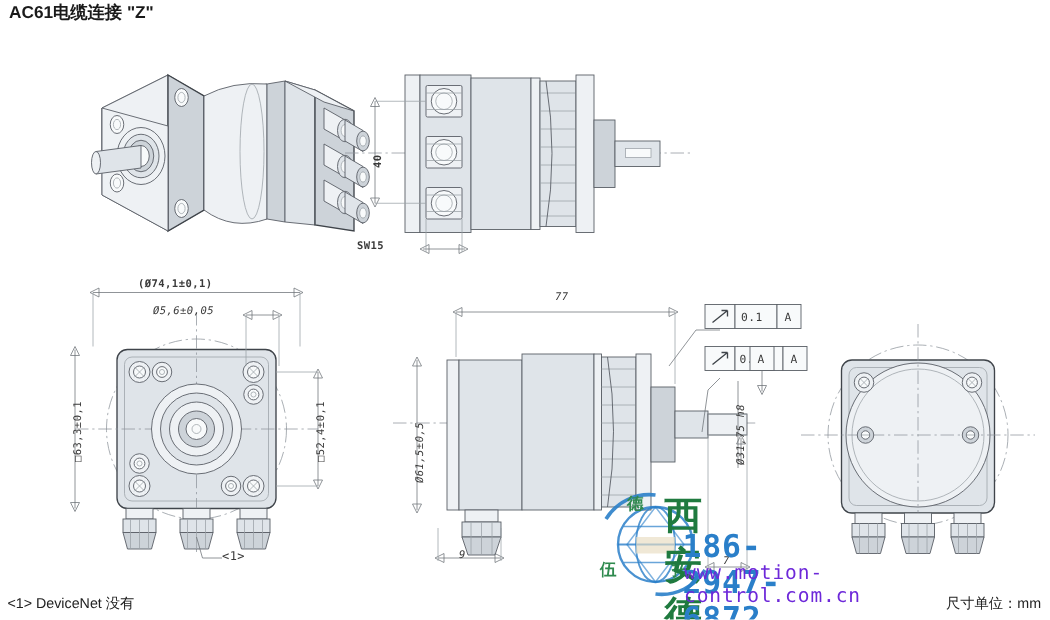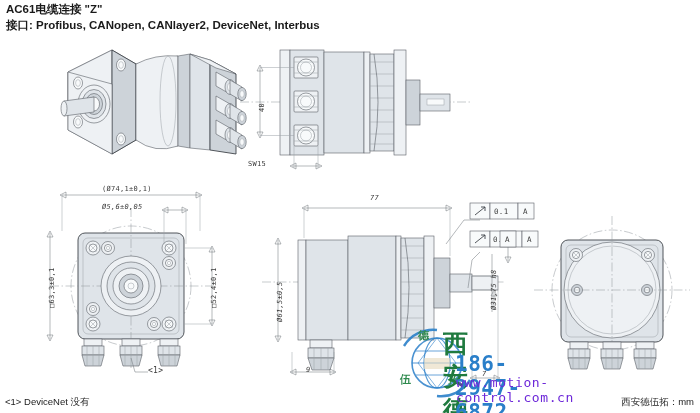--- a/index.html
+++ b/index.html
@@ -50,21 +50,20 @@
   .wm-glyph{position:absolute;font-size:11px;color:#2f8a4e;font-weight:bold;
             font-family:"DejaVu Sans",sans-serif;}
 </style>
 </head>
 <body>
 
 <div class="page">
 
   <div class="hdr">
     <div class="hdr-l1">AC61电缆连接 "Z"</div>
-    <div class="hdr-l2">接口: Profibus, CANopen, CANlayer2, DeviceNet, Interbus</div>
   </div>
 
   <div class="vw" style="left:50px;top:42px;">
     <svg width="210" height="135" viewBox="0 0 210 135">
 
       <g>
         <polygon class="ln f-md" points="18,30 62,8 86,22 86,98 62,112 18,88"></polygon>
         <polygon class="ln f-lt" points="18,30 62,8 62,42 18,64"></polygon>
         <polygon class="ln-th f-dk" points="62,8 86,22 86,98 62,112 62,8"></polygon>
         <polygon class="ln f-lt" points="18,30 62,42 62,112 18,88"></polygon>
@@ -117,21 +116,21 @@
         <polygon class="ln f-lt" points="166,78 180,86 180,100 166,92"></polygon>
         <ellipse class="ln f-md" cx="180" cy="93" rx="5" ry="7.5"></ellipse>
         <ellipse class="ln-lt f-wh" cx="180" cy="93" rx="2.6" ry="4"></ellipse>
         <polygon class="ln f-md" points="180,86 192,93 192,107 180,100"></polygon>
         <ellipse class="ln f-dk" cx="192" cy="100" rx="4.2" ry="6.6"></ellipse>
         <ellipse class="ln-lt f-wh" cx="192" cy="100" rx="2.2" ry="3.4"></ellipse>
       </g>
     </svg>
   </div>
 
-  <div class="vw" style="left:246px;top:40px;">
+  <div class="vw" style="left:236px;top:40px;font-weight:bold;">
     <svg width="230" height="145" viewBox="0 0 230 145">
 
       <line class="cl" x1="-6" y1="62" x2="226" y2="62"></line>
 
       <rect class="ln f-lt" x="34" y="10" width="10" height="105"></rect>
       <rect class="ln f-md" x="44" y="10" width="34" height="105"></rect>
 
       <g>
         <rect class="ln f-lt" x="48" y="17" width="24" height="21" rx="1"></rect>
         <circle class="ln f-wh" cx="60" cy="27.5" r="8.5"></circle>
@@ -280,21 +279,21 @@
       <line class="dim" x1="14" y1="47" x2="14" y2="153"></line>
       <path class="dim" d="M11,51 L14,45 L17,51 Z" fill="#6b7076"></path>
       <path class="dim" d="M11,149 L14,155 L17,149 Z" fill="#6b7076"></path>
 
       <line class="dim" x1="176" y1="62" x2="176" y2="138"></line>
       <path class="dim" d="M173,66 L176,60 L179,66 Z" fill="#6b7076"></path>
       <path class="dim" d="M173,134 L176,140 L179,134 Z" fill="#6b7076"></path>
       <line class="ln-lt" x1="148" y1="62" x2="176" y2="62"></line>
       <line class="ln-lt" x1="148" y1="138" x2="176" y2="138"></line>
     </svg>
-    <div class="dimtxt" style="left:66px;top:-1px;">(Ø74,1±0,1)</div>
+    <div class="dimtxt" style="left:56px;top:-1px;font-weight:bold;">(Ø74,1±0,1)</div>
     <div class="dimtxt" style="left:66px;top:17px;font-style:italic;">Ø5,6±0,05</div>
     <div class="dimtxt rot" style="left:12px;top:122px;">□63,3±0,1</div>
     <div class="dimtxt rot" style="left:174px;top:122px;">□52,4±0,1</div>
     <div class="dimtxt" style="left:112px;top:180px;font-size:8px;">&lt;1&gt;</div>
   </div>
 
   <div class="vw" style="left:258px;top:192px;font-style:italic;">
     <svg width="250" height="190" viewBox="0 0 250 190">
 
       <line class="cl" x1="4" y1="90" x2="246" y2="90"></line>
@@ -470,15 +469,15 @@
     </svg>
     <div class="wm-glyph" style="left:418px;top:328px;">德</div>
     <div class="wm-glyph" style="left:400px;top:372px;">伍</div>
     <div class="wm-glyph" style="left:448px;top:372px;">拓</div>
     <div class="wm-cn">西安德伍拓</div>
     <div class="wm-tel">186-2947-6872</div>
     <div class="wm-url">www.motion-control.com.cn</div>
   </div>
 
   <div class="ftr-left">&lt;1&gt; DeviceNet 没有</div>
-  <div class="ftr-right">西安德伍拓：mm</div>
+  <div class="ftr-right">尺寸单位：mm</div>
 
 </div>
 
 </body></html>

